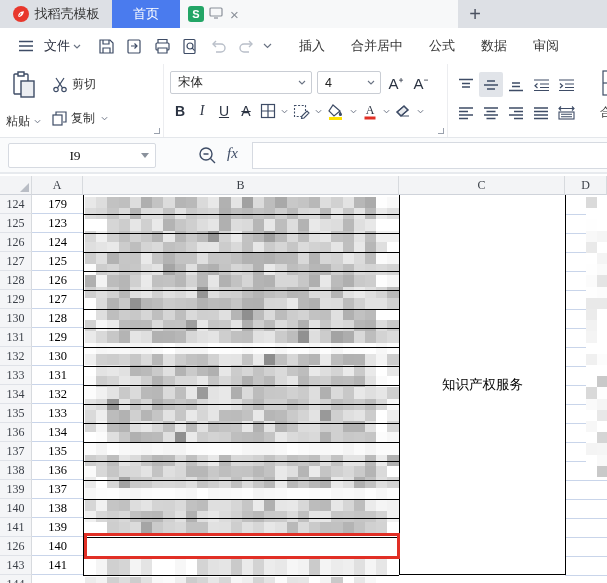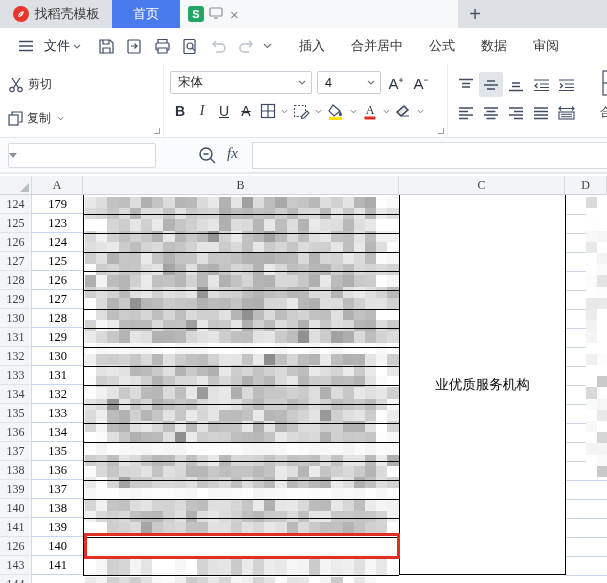--- a/index.html
+++ b/index.html
@@ -170,20 +170,37 @@
       <div class="rtab">插入</div>
       <div class="rtab">合并居中</div>
       <div class="rtab">公式</div>
       <div class="rtab">数据</div>
       <div class="rtab">审阅</div>
     </div>
 </div>
 
 <div class="ribbon">
   <div class="rgroup clip-grp">
+    <div class="bigbtn">
+      <span class="ic">
+        <svg width="26" height="30" viewBox="0 0 26 30" fill="none" stroke="#3e4c66" stroke-width="1.4">
+            <rect x="3" y="3" width="14" height="20" rx="1"></rect>
+            <path d="M7 1h6v4H7z" fill="#fff"></path>
+            <rect x="10" y="10" width="13" height="16" fill="#eceef2" stroke="#3e4c66"></rect>
+          </svg>
+      </span>
+      <span class="biglbl">
+          <span>粘贴</span>
+          <span class="chev">
+            <svg width="7" height="5" viewBox="0 0 8 5" fill="none" stroke="#6a7383" stroke-width="1.1">
+              <path d="M1 1l3 3 3-3"></path>
+            </svg>
+          </span>
+        </span>
+    </div>
     <div class="smallcol">
       <div class="smallbtn">
         <span class="ic">
           <svg width="16" height="16" viewBox="0 0 16 16" fill="none" stroke="#3e4c66" stroke-width="1.2">
               <circle cx="4" cy="12.5" r="2.2"></circle>
               <circle cx="12" cy="12.5" r="2.2"></circle>
               <path d="M5.5 10.8L12 1M10.5 10.8L4 1"></path>
             </svg>
         </span>
         <span>剪切</span>
@@ -356,37 +373,38 @@
             <path d="M1 13h20"></path>
           </svg>
         </span>
       <span class="mlbl">合并居中</span>
     </div>
   </div>
 </div>
 
 <div class="fbar">
   <div class="namebox">
+    <span class="val">I9</span>
     <span class="tri"></span>
   </div>
   <span class="zoomout ic">
     <svg width="19" height="19" viewBox="0 0 19 19" fill="none" stroke="#3e4c66" stroke-width="1.4">
         <circle cx="8" cy="8" r="6"></circle>
         <path d="M12.5 12.5L17 17M5.5 8h5"></path>
       </svg>
   </span>
   <span class="fx">fx</span>
   <div class="finput"></div>
 </div>
 
 <div class="grid" id="grid">
   <div class="colhdr cornercell">
       <span class="cornertri"></span>
     </div>
-  <div class="c-merged">业优质服务机构</div>
+  <div class="c-merged">知识产权服务</div>
   <div class="redbox"></div>
 <div class="colhdr" style="left: 32px; width: 51px;">A</div>
     <div class="colhdr" style="left: 83px; width: 316px;">B</div>
     <div class="colhdr" style="left: 399px; width: 166px;">C</div>
     <div class="colhdr" style="left: 565px; width: 42px;">D</div>
     <div class="rowhdr" style="top: 19px;">124</div>
     <div class="acell" style="top: 19px;">179</div>
     <div class="rowhdr" style="top: 38px;">125</div>
     <div class="acell" style="top: 38px;">123</div>
     <div class="rowhdr" style="top: 57px;">126</div>

